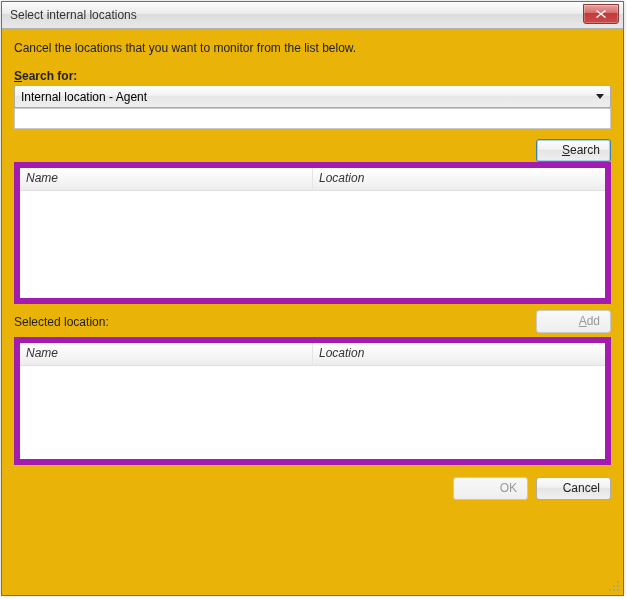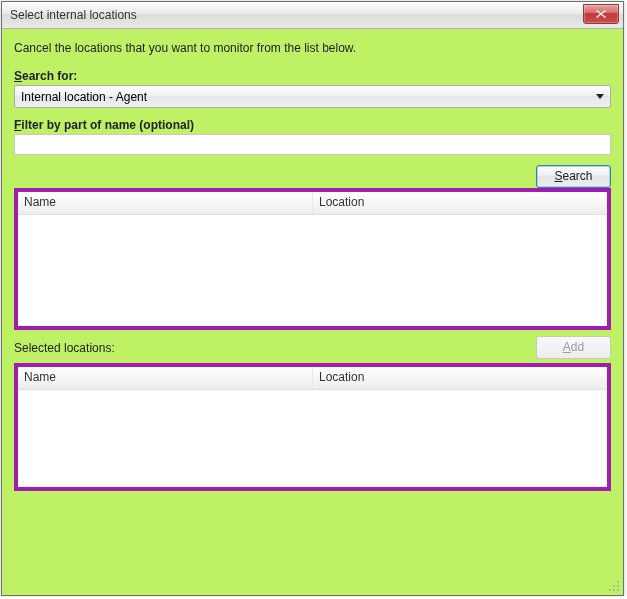--- a/index.html
+++ b/index.html
@@ -6,21 +6,21 @@
     margin: 0;
     padding: 0;
     font-family: "Segoe UI", Tahoma, sans-serif;
     font-size: 12px;
     background: #fff;
   }
   .window {
     width: 623px;
     height: 595px;
     border: 1px solid #707070;
-    background: #bef264;
+    background: #eab308;
     display: flex;
     flex-direction: column;
     box-shadow: 0 0 4px rgba(0,0,0,0.2);
     margin: 1px;
     position: relative;
     box-sizing: border-box;
   }
   .titlebar {
     height: 26px;
     background: linear-gradient(to bottom, #fdfdfd 0%, #ebebeb 45%, #dcdcdc 46%, #e8e8e8 100%);
@@ -104,44 +104,45 @@
     padding: 0 10px;
     border: 1px solid #acacac;
     border-radius: 3px;
     background: linear-gradient(to bottom, #fdfdfd 0%, #f1f1f1 45%, #e4e4e4 46%, #efefef 100%);
     font-family: inherit;
     font-size: 12px;
     color: #222;
     cursor: default;
     box-sizing: border-box;
     line-height: 19px;
-    text-align: center;
+    text-align: right;
   }
   .btn + .btn { margin-left: 8px; }
   .btn.default {
     border: 1px solid #3c7fb1;
     box-shadow: 0 0 0 1px #a6d1ec inset;
   }
   .btn.disabled {
     color: #9a9a9a;
     border-color: #c8c8c8;
     background: linear-gradient(to bottom, #f8f8f8, #eeeeee);
     margin-left: 14px;
   }
   .section-label {
     margin-top: 18px;
     margin-bottom: 2px;
     color: #222;
   }
   .listview {
-    border: 4px solid #a21caf;
+    border: 6px solid #a21caf;
     background: #fff;
     box-sizing: border-box;
     display: flex;
     flex-direction: column;
+    font-style: italic;
   }
   .lv-monitor { height: 142px; }
   .lv-selected { height: 128px; }
   .lv-header {
     display: flex;
     height: 22px;
     background: linear-gradient(to bottom, #ffffff, #f3f3f3 70%, #ececec);
     border-bottom: 1px solid #e0e0e0;
   }
   .lv-col {
@@ -194,48 +195,51 @@
   <div class="content">
 
     <div class="instruction">Cancel the locations that you want to monitor from the list below.</div>
 
     <div class="field-label"><span class="u">S</span>earch for:</div>
     <div class="dropdown">
       <span>Internal location - Agent</span>
       <span class="dropdown-arrow"></span>
     </div>
 
-    <div class="field-label" style="margin-top:10px;"><span class="u">F</span>ilter by part of name (optional)</div>
     <input class="text-input" type="text" value="" style="">
 
     <div class="row-right">
       <button class="btn default"><span class="u">S</span>earch</button>
     </div>
 
     <div class="listview lv-monitor">
       <div class="lv-header">
         <div class="lv-col">Name</div>
         <div class="lv-col">Location</div>
       </div>
       <div class="lv-body"></div>
     </div>
 
     <div class="actions-between">
-      <div class="label-left">Selected locations:</div>
+      <div class="label-left">Selected location:</div>
       <button class="btn disabled"><span class="u">A</span>dd</button>
     </div>
 
     <div class="listview lv-selected" style="margin-top:4px;">
       <div class="lv-header">
         <div class="lv-col">Name</div>
         <div class="lv-col">Location</div>
       </div>
       <div class="lv-body"></div>
     </div>
 
+    <div class="footer">
+      <button class="btn disabled">OK</button>
+      <button class="btn">Cancel</button>
+    </div>
 
   </div>
 
   <svg class="resize-grip" viewBox="0 0 14 14">
     <g fill="#9a9a9a">
       <rect x="10" y="2" width="2" height="2"></rect>
       <rect x="6" y="6" width="2" height="2"></rect>
       <rect x="10" y="6" width="2" height="2"></rect>
       <rect x="2" y="10" width="2" height="2"></rect>
       <rect x="6" y="10" width="2" height="2"></rect>

